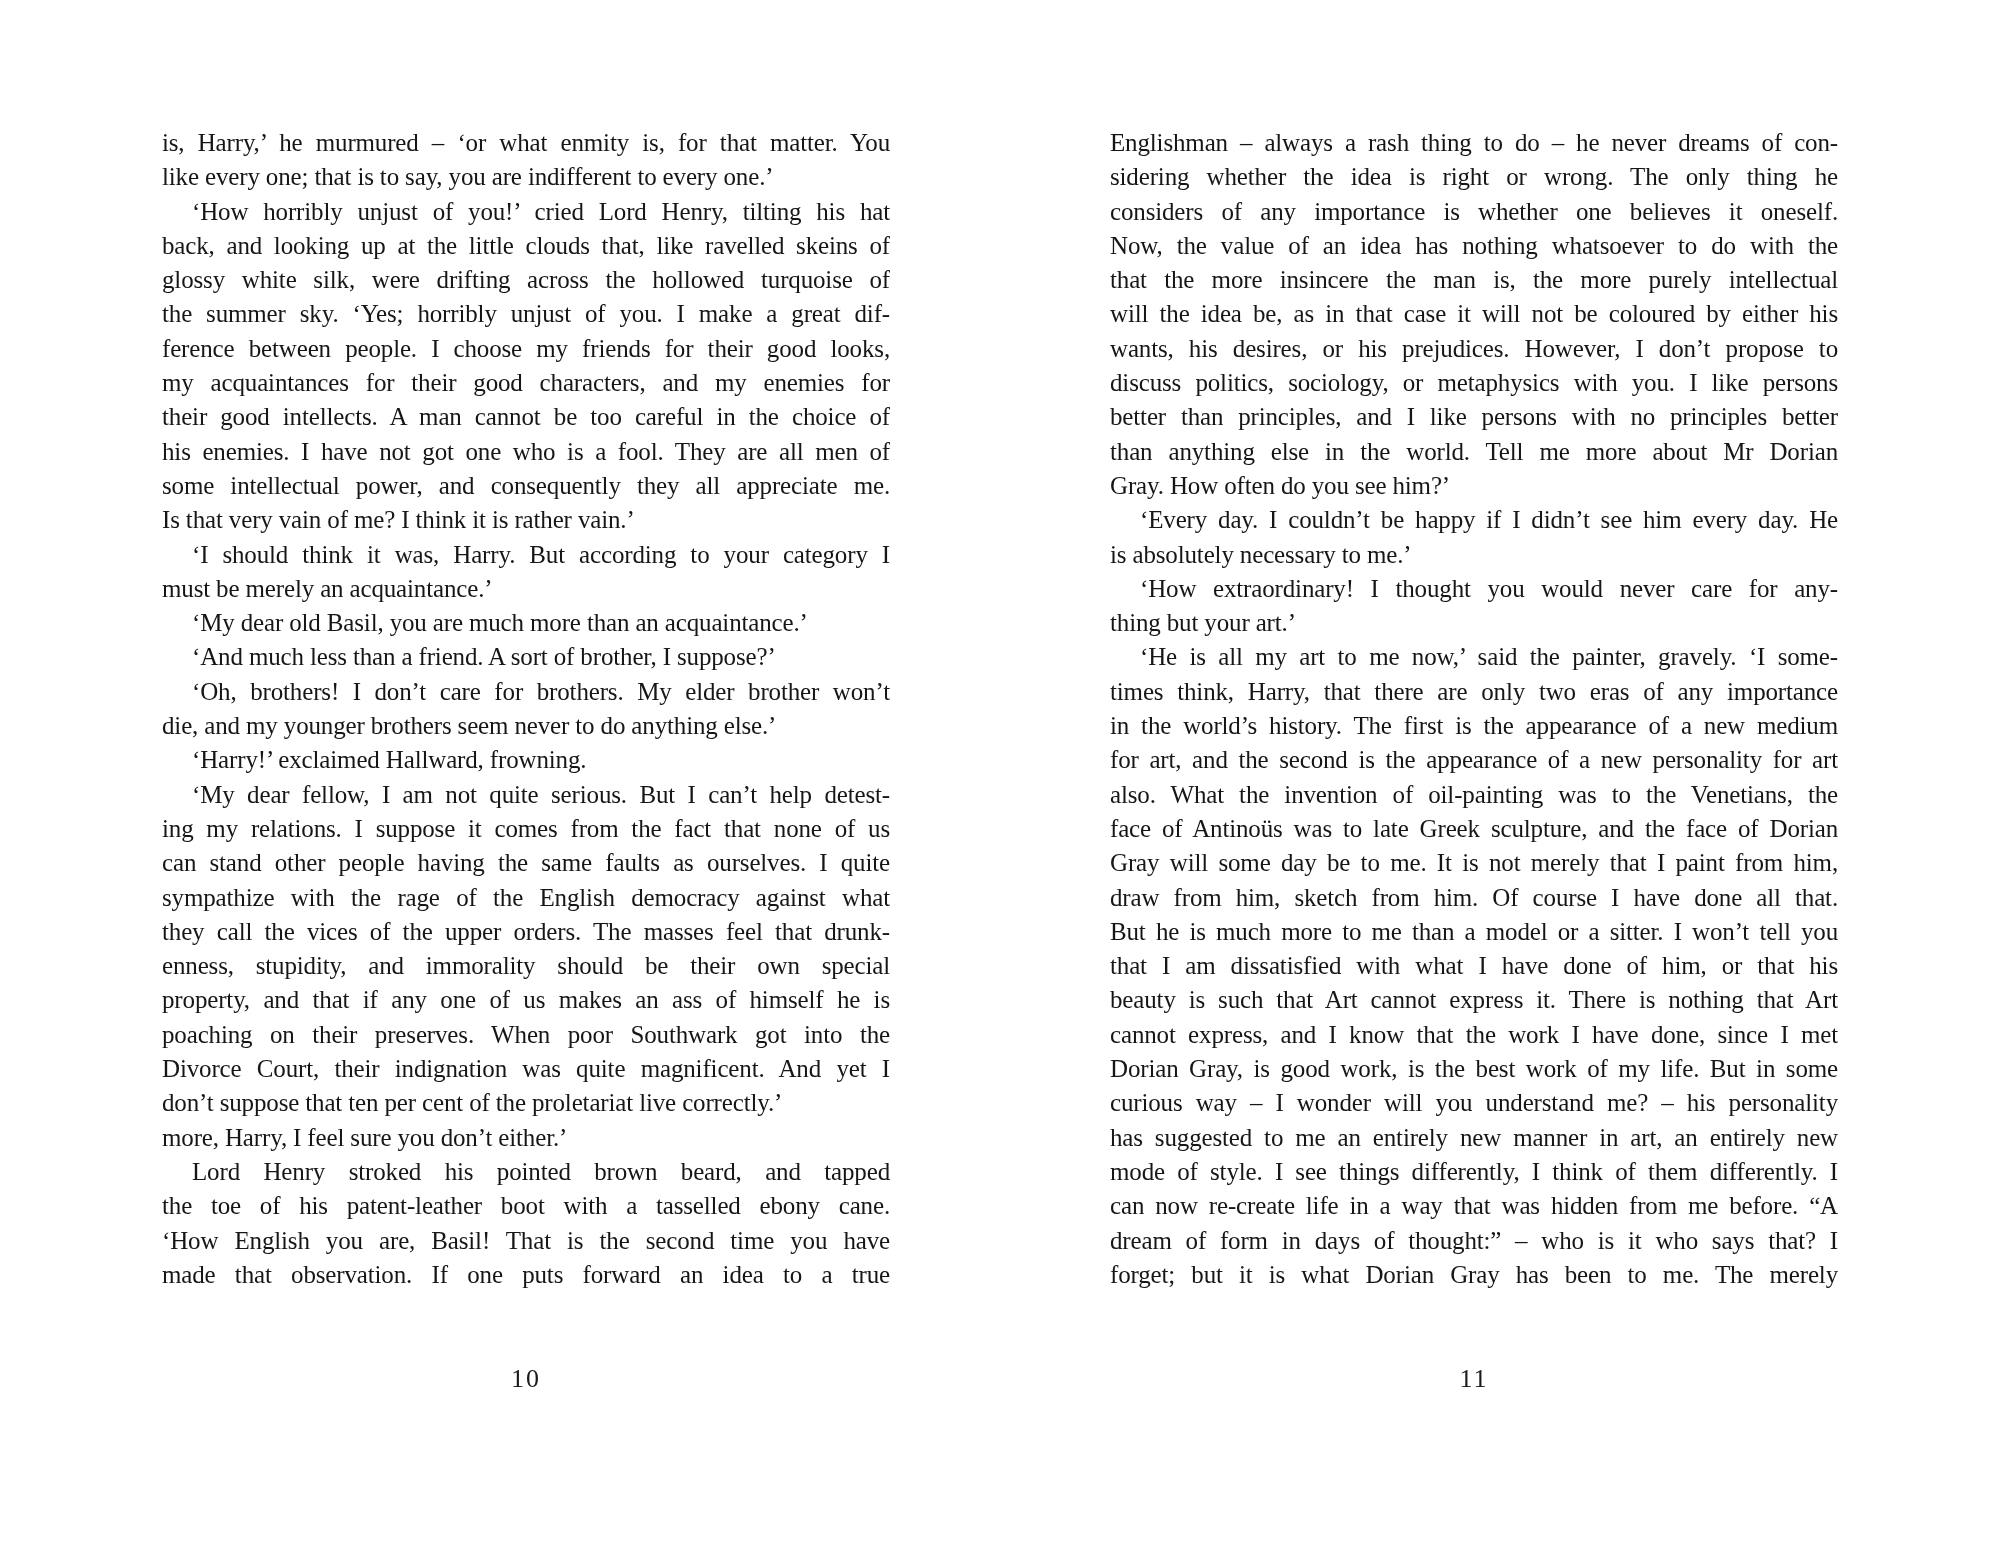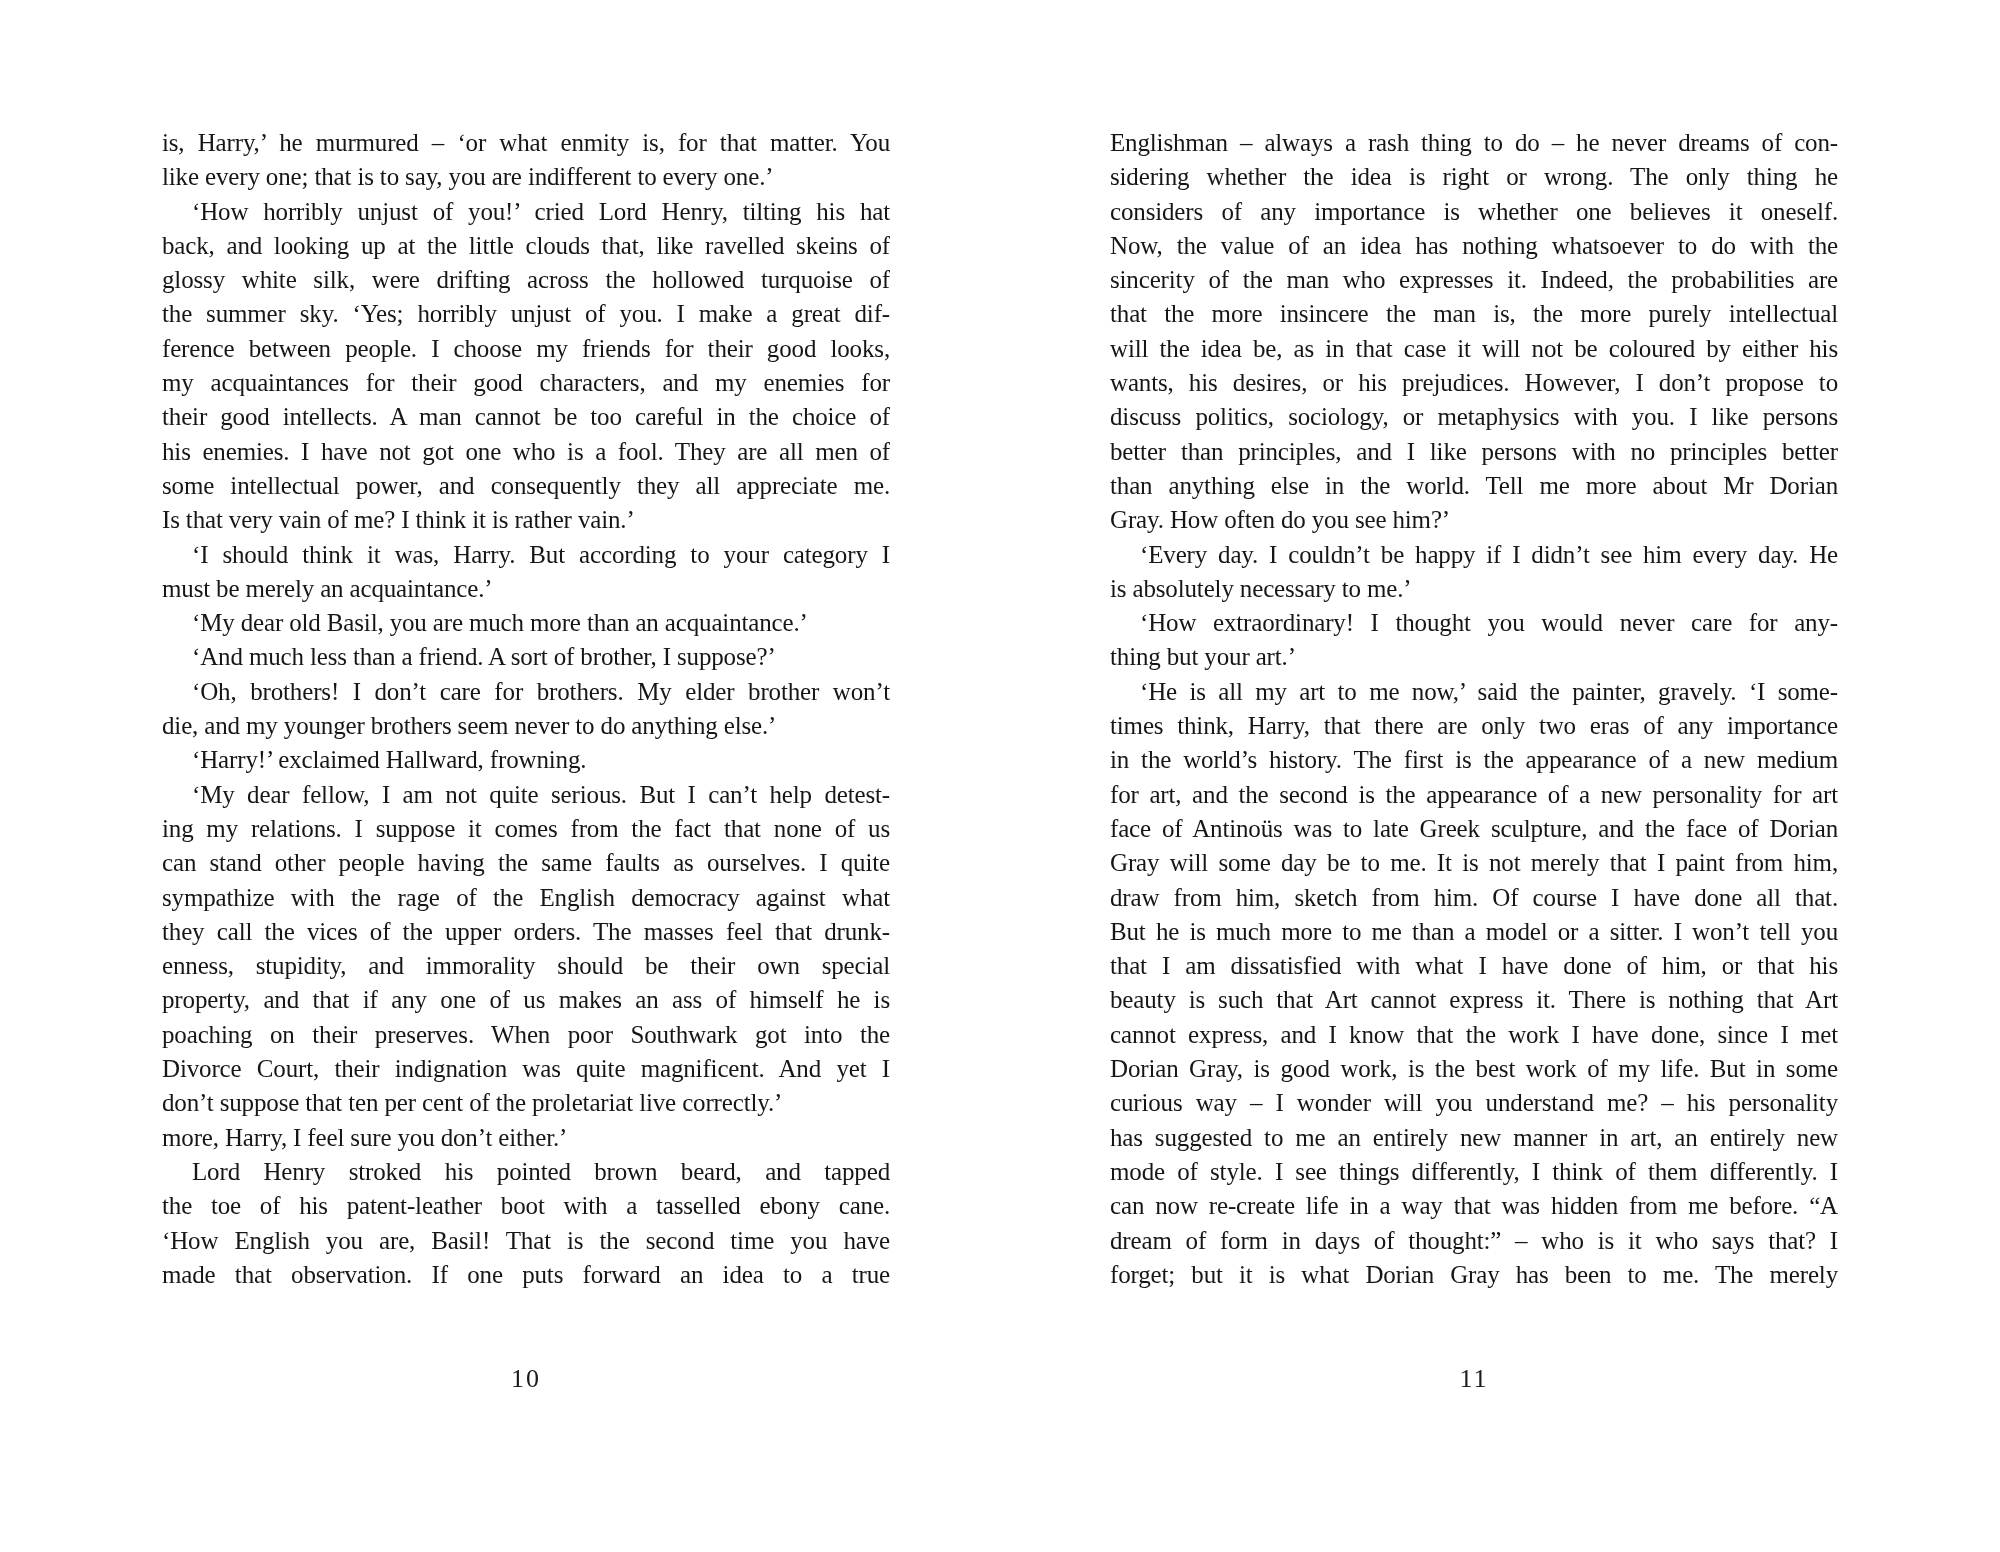--- a/index.html
+++ b/index.html
@@ -105,36 +105,36 @@
       </div>
     <div class="pagenum">10</div>
   </section>
 
   <section class="page page-right">
     <div class="textcol">
         <div class="line">Englishman – always a rash thing to do – he never dreams of con-</div>
         <div class="line">sidering whether the idea is right or wrong. The only thing he</div>
         <div class="line">considers of any importance is whether one believes it oneself.</div>
         <div class="line">Now, the value of an idea has nothing whatsoever to do with the</div>
-        <div class="line">sincerity of the man who expresses it. Indeed, the probabilities are</div>
         <div class="line">that the more insincere the man is, the more purely intellectual</div>
         <div class="line">will the idea be, as in that case it will not be coloured by either his</div>
         <div class="line">wants, his desires, or his prejudices. However, I don’t propose to</div>
         <div class="line">discuss politics, sociology, or metaphysics with you. I like persons</div>
         <div class="line">better than principles, and I like persons with no principles better</div>
         <div class="line">than anything else in the world. Tell me more about Mr Dorian</div>
         <div class="line end">Gray. How often do you see him?’</div>
         <div class="line indent">‘Every day. I couldn’t be happy if I didn’t see him every day. He</div>
         <div class="line end">is absolutely necessary to me.’</div>
         <div class="line indent">‘How extraordinary! I thought you would never care for any-</div>
         <div class="line end">thing but your art.’</div>
         <div class="line indent">‘He is all my art to me now,’ said the painter, gravely. ‘I some-</div>
         <div class="line">times think, Harry, that there are only two eras of any importance</div>
         <div class="line">in the world’s history. The first is the appearance of a new medium</div>
         <div class="line">for art, and the second is the appearance of a new personality for art</div>
+        <div class="line">also. What the invention of oil-painting was to the Venetians, the</div>
         <div class="line">face of Antinoüs was to late Greek sculpture, and the face of Dorian</div>
         <div class="line">Gray will some day be to me. It is not merely that I paint from him,</div>
         <div class="line">draw from him, sketch from him. Of course I have done all that.</div>
         <div class="line">But he is much more to me than a model or a sitter. I won’t tell you</div>
         <div class="line">that I am dissatisfied with what I have done of him, or that his</div>
         <div class="line">beauty is such that Art cannot express it. There is nothing that Art</div>
         <div class="line">cannot express, and I know that the work I have done, since I met</div>
         <div class="line">Dorian Gray, is good work, is the best work of my life. But in some</div>
         <div class="line">curious way – I wonder will you understand me? – his personality</div>
         <div class="line">has suggested to me an entirely new manner in art, an entirely new</div>

